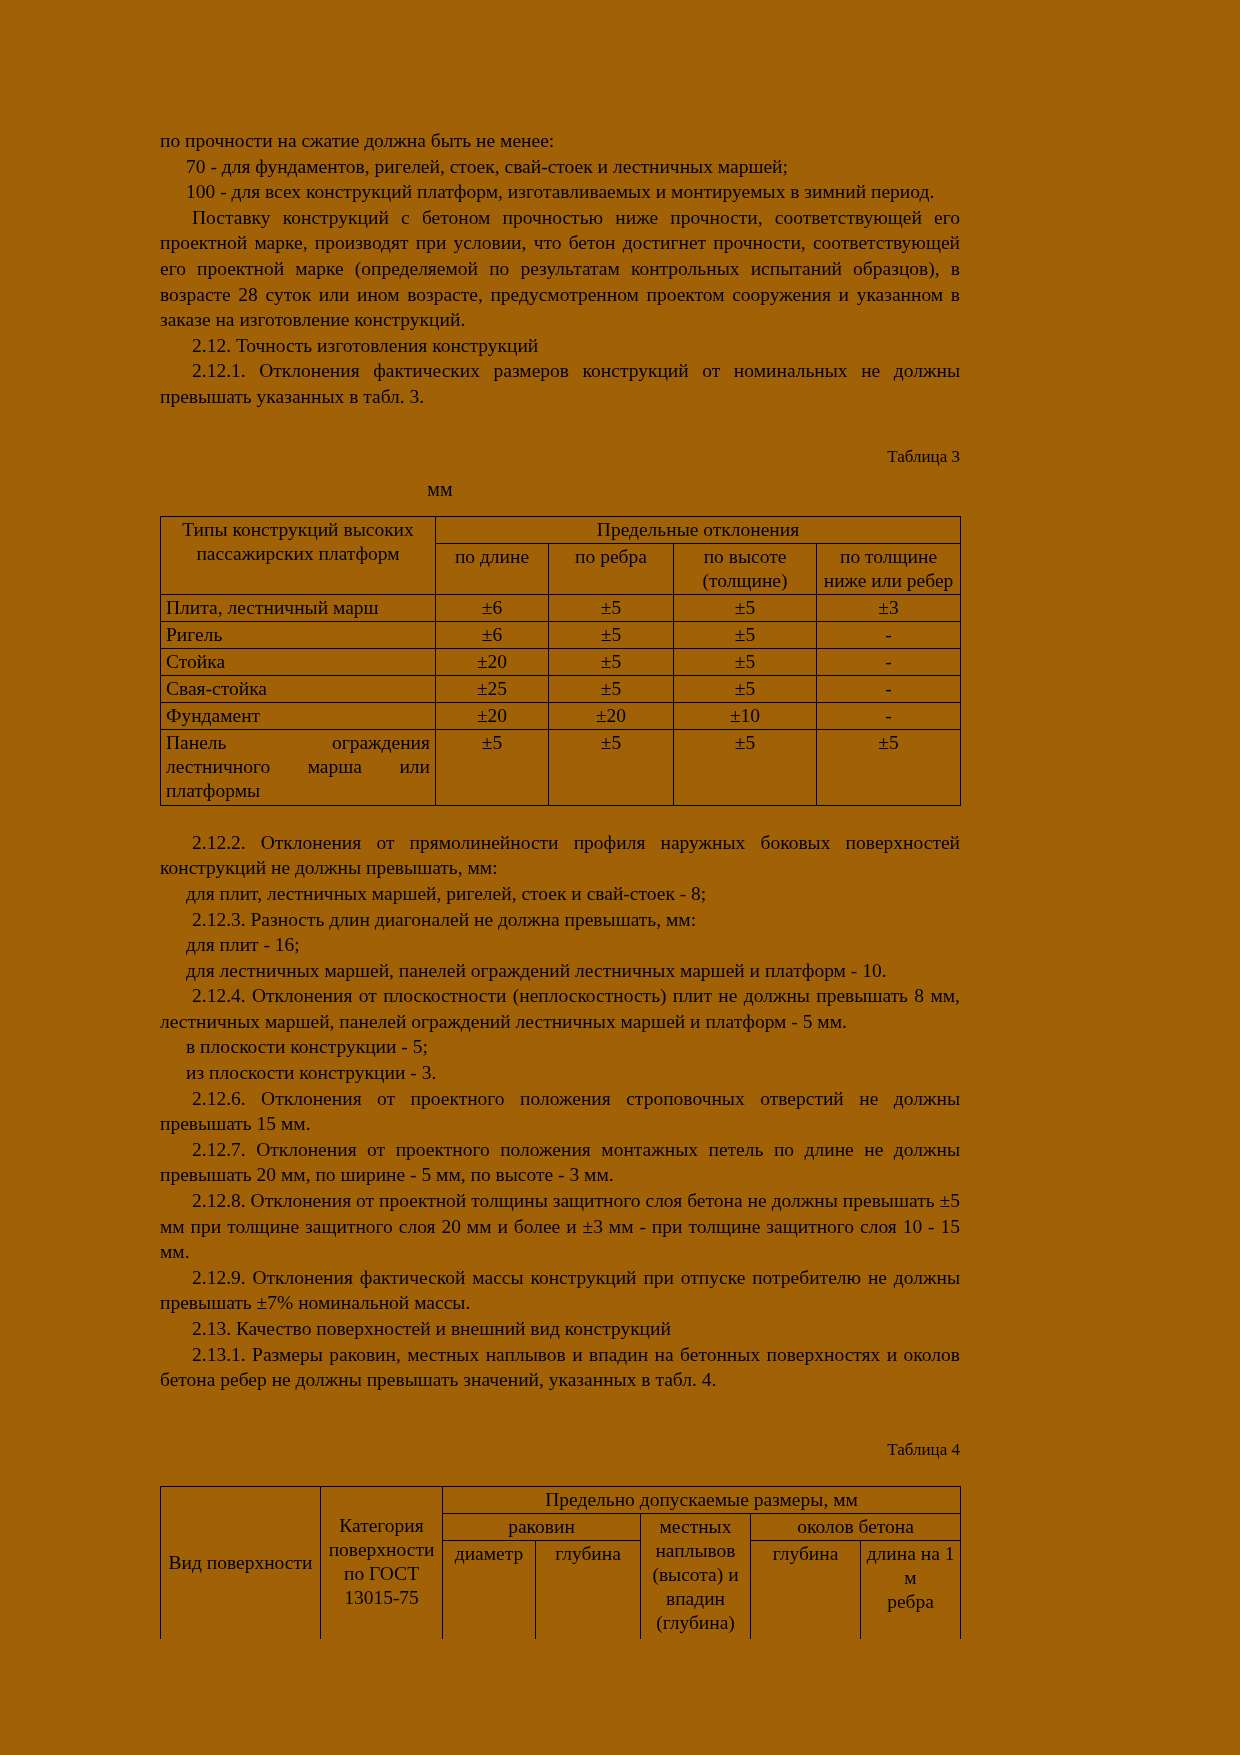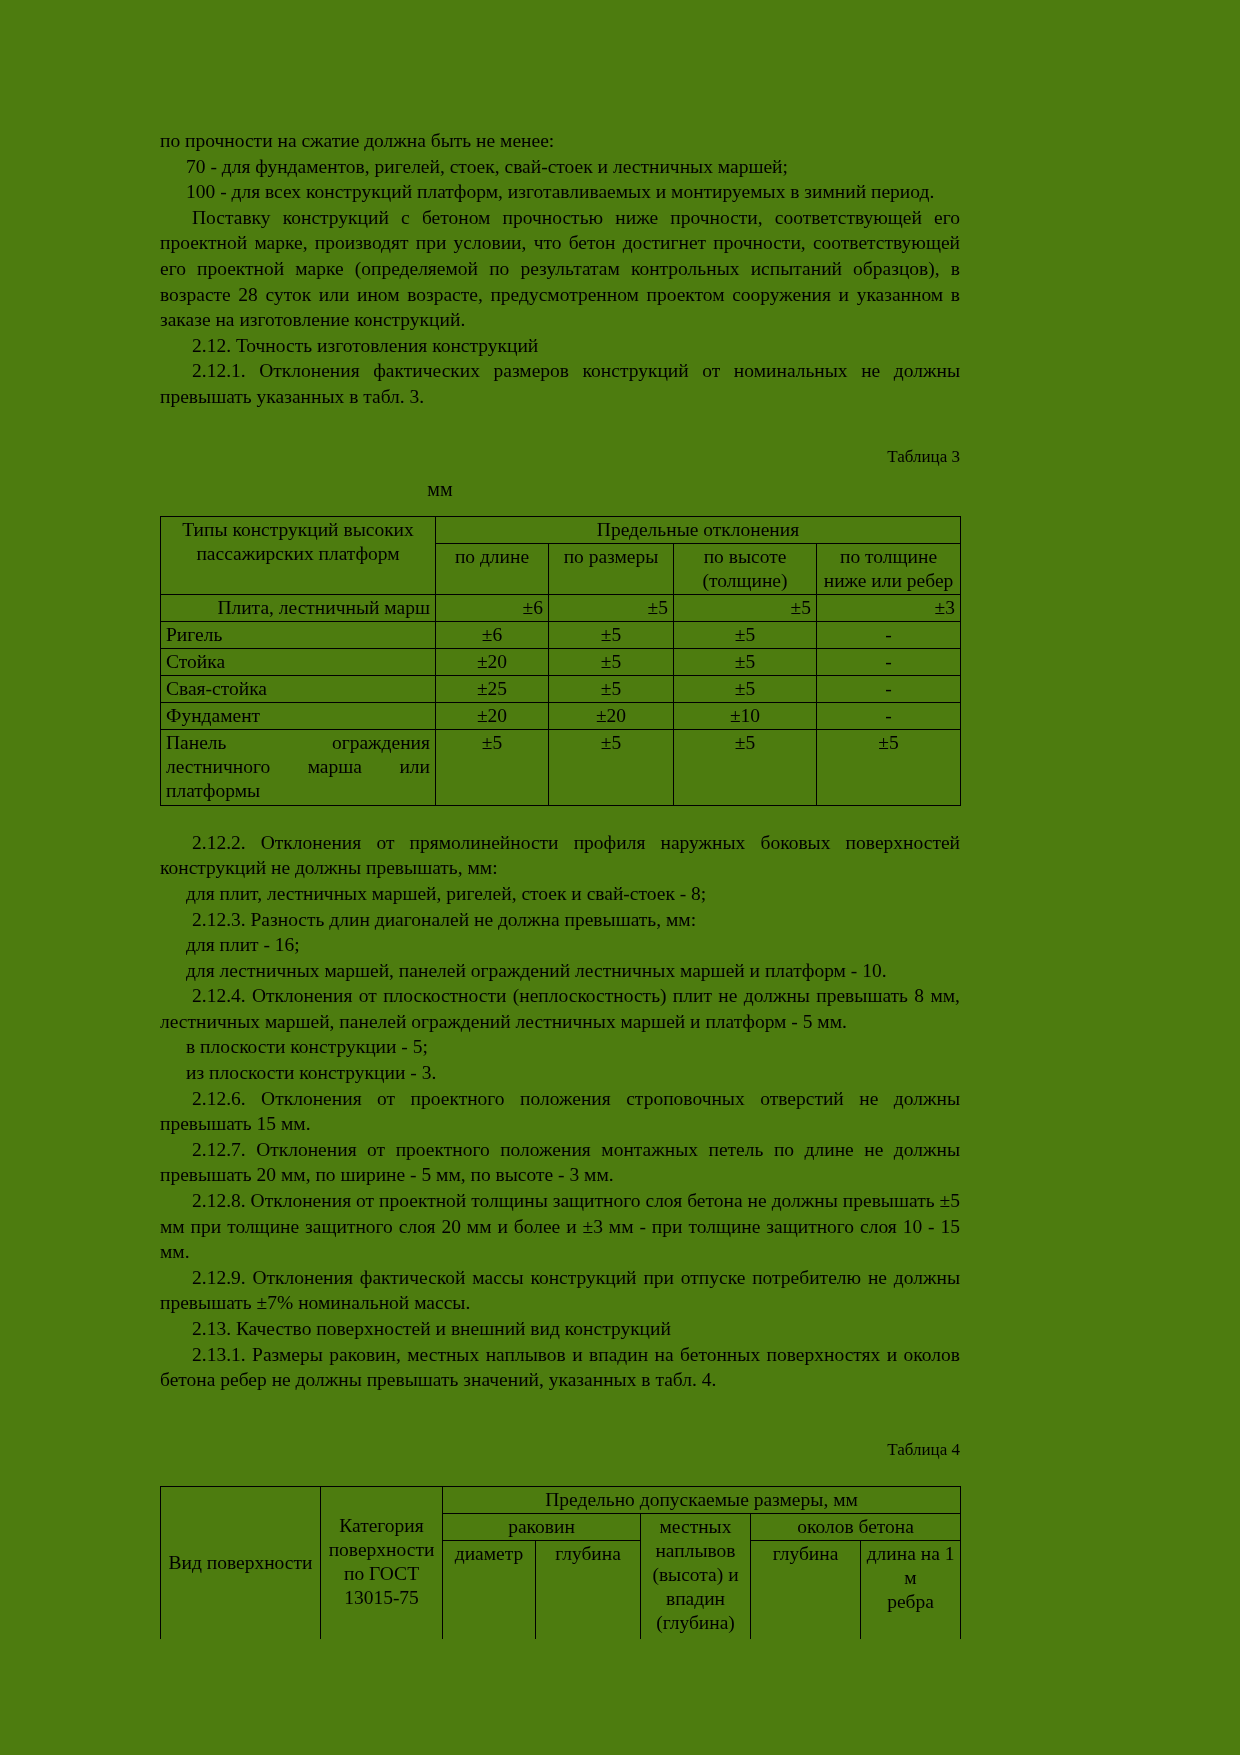--- a/index.html
+++ b/index.html
@@ -6,21 +6,21 @@
   html, body {
     margin: 0;
     padding: 0;
     background: #ffffff;
   }
   .page {
     position: relative;
     width: 1240px;
     height: 1755px;
     margin: 0 auto;
-    background: #4d7c0f;
+    background: #a16207;
     font-family: "Liberation Serif", "DejaVu Serif", serif;
     color: #000000;
     box-sizing: border-box;
   }
   .content {
     position: absolute;
     left: 160px;
     top: 128px;
     width: 800px;
   }
@@ -83,21 +83,21 @@
   .nb-bottom { border-bottom: none !important; }
   .rowblock td {
     border-top: none;
     border-bottom: none;
     padding-top: 0;
     padding-bottom: 0;
   }
   .t3-body td {
     height: 24px;
   }
-  .t3-first td { border-top: 1.4px solid #000; text-align: right; }
+  .t3-first td { border-top: 1.4px solid #000; }
   .t3-last td { border-bottom: 1.4px solid #000; }
   .hdr-tall { height: 32px; }
   .vspace-table { height: 44px; }
 </style>
 </head>
 <body>
 
 <div class="page">
   <div class="content">
 
@@ -131,21 +131,21 @@
       <thead>
         <tr>
           <td rowspan="2" class="ctr nb-bottom">
             <div>Типы конструкций высоких</div>
             <div>пассажирских платформ</div>
           </td>
           <td colspan="4" class="ctr">Предельные отклонения</td>
         </tr>
         <tr>
           <td class="ctr hdr-tall">по длине</td>
-          <td class="ctr hdr-tall">по размеры</td>
+          <td class="ctr hdr-tall">по ребра</td>
           <td class="ctr hdr-tall">
             <div>по высоте</div>
             <div>(толщине)</div>
           </td>
           <td class="ctr hdr-tall">
             <div>по толщине</div>
             <div>ниже или ребер</div>
           </td>
         </tr>
       </thead>

